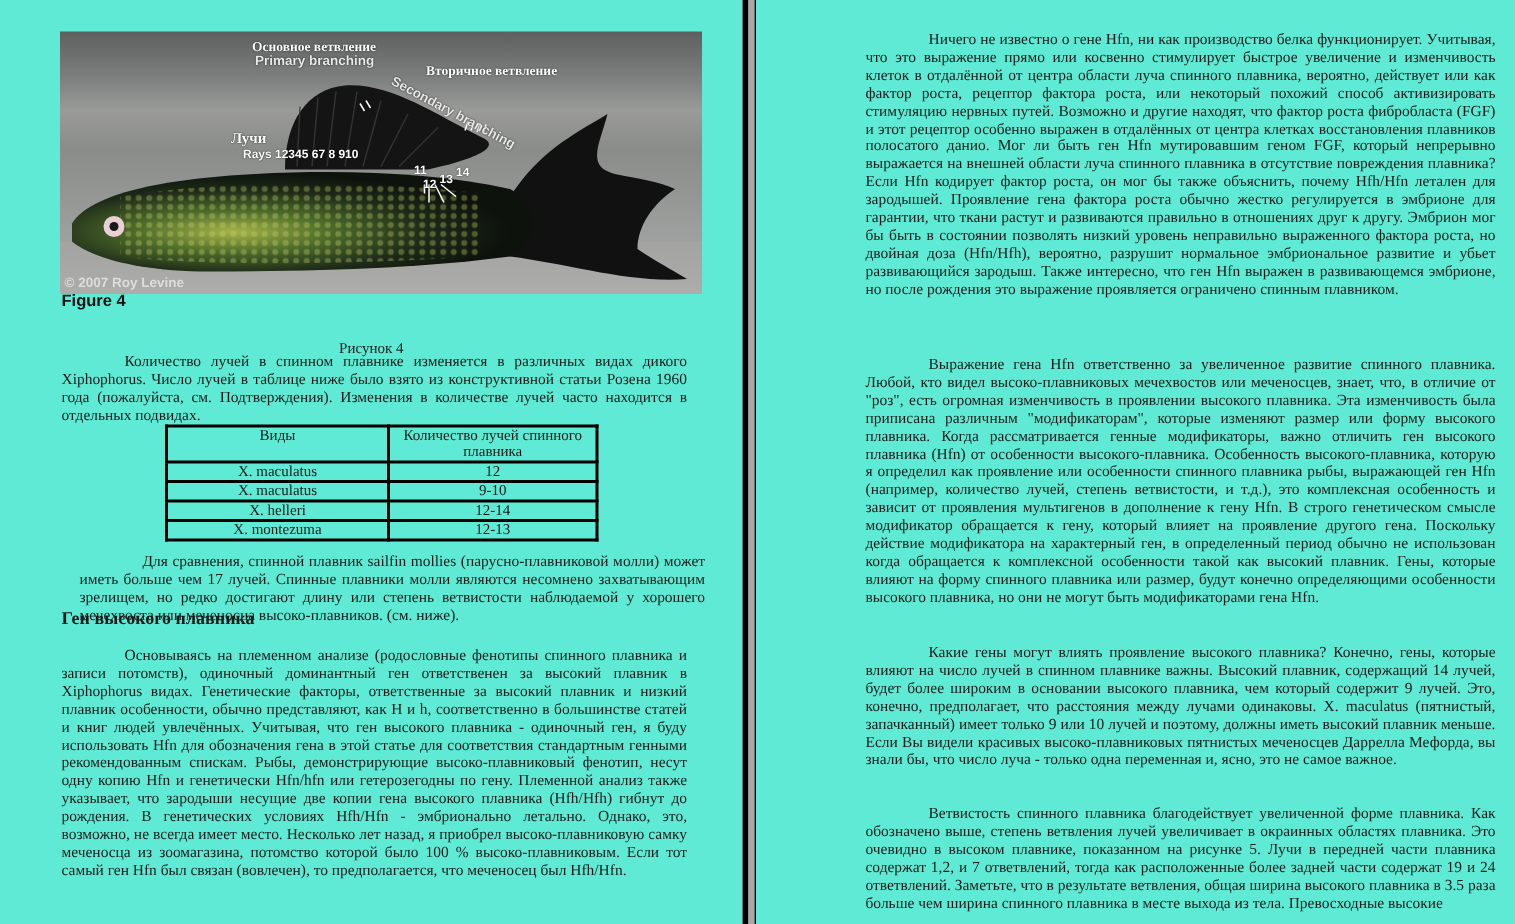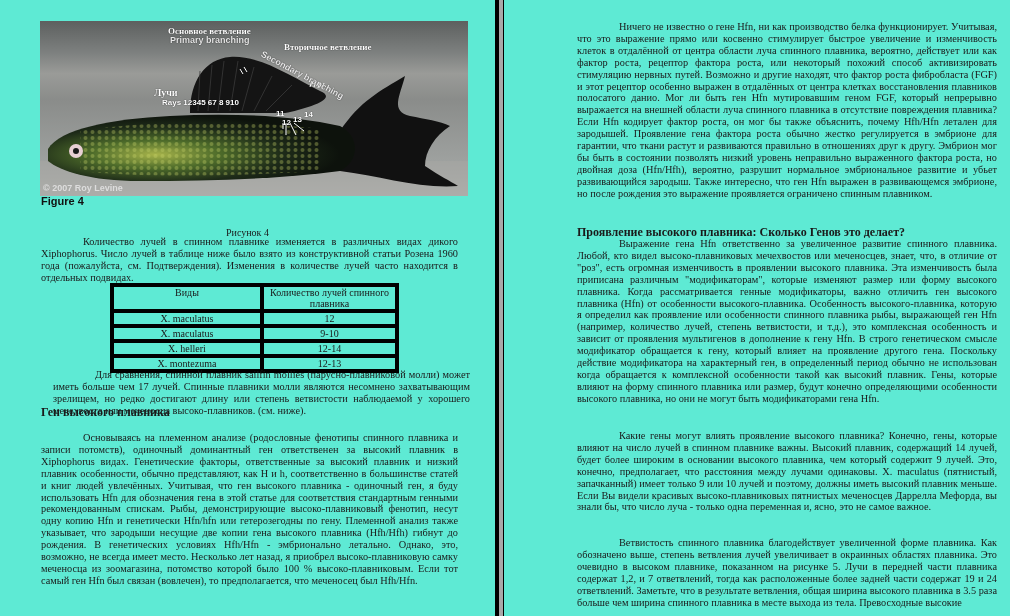--- a/index.html
+++ b/index.html
@@ -22,21 +22,21 @@
   .fig-num { font-family:"Liberation Sans",sans-serif; font-size:8px; color:#fff; font-weight:bold; }
   .copyright { position:absolute; left:3px; bottom:3px; font-family:"Liberation Sans",sans-serif; font-size:9px; color:#ddd; font-weight:bold; }
   .figure-caption-en { position:absolute; left:41px; top:195px; font-family:"Liberation Sans",sans-serif; font-weight:bold; font-size:11px; color:#111; }
   .figure-caption-ru { position:absolute; left:0; width:495px; top:212px; text-align:center; font-size:10px;margin-top:15px; }
 
   .text { position:absolute; font-size:10.3px; line-height:11.9px; text-align:justify; }
   .indent { text-indent:42px; }
   .heading { position:absolute; font-weight:bold; font-size:12px; }
 
   table.rays { position:absolute; left:110px; top:283px; width:289px; border-collapse:collapse; font-size:10px; }
-  table.rays th, table.rays td { border:4px solid #000000; text-align:center; padding:0 2px; font-weight:normal; line-height:11px; }
+  table.rays th, table.rays td { border:2px solid #000000; text-align:center; padding:0 2px; font-weight:normal; line-height:11px; }
   table.rays th { vertical-align:top; }
 </style>
 </head>
 <body>
 
 <div class="page" id="page-left">
 
   <div class="figure">
     <svg width="428" height="175" viewBox="0 0 428 175">
       <defs>
@@ -135,20 +135,19 @@
   <p class="text indent" style="left:41px;top:432px;width:417px;margin:0;">Основываясь на племенном анализе (родословные фенотипы спинного плавника и записи потомств), одиночный доминантный ген ответственен за высокий плавник в Xiphophorus видах. Генетические факторы, ответственные за высокий плавник и низкий плавник особенности, обычно представляют, как H и h, соответственно в большинстве статей и книг людей увлечённых. Учитывая, что ген высокого плавника - одиночный ген, я буду использовать Hfn для обозначения гена в этой статье для соответствия стандартным генными рекомендованным спискам. Рыбы, демонстрирующие высоко-плавниковый фенотип, несут одну копию Hfn и генетически Hfn/hfn или гетерозегодны по гену. Племенной анализ также указывает, что зародыши несущие две копии гена высокого плавника (Hfh/Hfh) гибнут до рождения. В генетических условиях Hfh/Hfn - эмбрионально летально. Однако, это, возможно, не всегда имеет место. Несколько лет назад, я приобрел высоко-плавниковую самку меченосца из зоомагазина, потомство которой было 100 % высоко-плавниковым. Если тот самый ген Hfn был связан (вовлечен), то предполагается, что меченосец был Hfh/Hfn.</p>
 </div>
 
 <div class="divider-black"></div>
 <div class="divider-gray"></div>
 <div class="divider-black2"></div>
 
 <div class="page" id="page-right">
   <p class="text indent" style="left:73px;top:21px;width:420px;margin:0;">Ничего не известно о гене Hfn, ни как производство белка функционирует. Учитывая, что это выражение прямо или косвенно стимулирует быстрое увеличение и изменчивость клеток в отдалённой от центра области луча спинного плавника, вероятно, действует или как фактор роста, рецептор фактора роста, или некоторый похожий способ активизировать стимуляцию нервных путей. Возможно и другие находят, что фактор роста фибробласта (FGF) и этот рецептор особенно выражен в отдалённых от центра клетках восстановления плавников полосатого данио. Мог ли быть ген Hfn мутировавшим геном FGF, который непрерывно выражается на внешней области луча спинного плавника в отсутствие повреждения плавника? Если Hfn кодирует фактор роста, он мог бы также объяснить, почему Hfh/Hfn      летален для зародышей. Проявление гена фактора роста обычно жестко регулируется в эмбрионе для гарантии, что ткани растут и развиваются правильно в отношениях друг к другу. Эмбрион мог бы быть в состоянии позволять низкий уровень неправильно выраженного фактора роста, но двойная доза (Hfn/Hfh), вероятно, разрушит нормальное эмбриональное развитие и убьет развивающийся зародыш. Также интересно, что ген Hfn выражен в развивающемся эмбрионе, но после рождения это выражение проявляется ограничено спинным плавником.</p>
 
-  <div class="heading" style="left:73px;top:225px;">Проявление высокого плавника: Сколько Генов это делает?</div>
 
   <p class="text indent" style="left:73px;top:238px;width:420px;margin:0;">Выражение гена Hfn ответственно за увеличенное развитие спинного плавника. Любой, кто видел высоко-плавниковых мечехвостов или меченосцев, знает, что, в отличие от "роз", есть огромная изменчивость в проявлении высокого плавника. Эта изменчивость была приписана различным "модификаторам", которые изменяют размер или форму высокого плавника. Когда рассматривается генные модификаторы, важно отличить ген высокого плавника (Hfn) от особенности высокого-плавника. Особенность высокого-плавника, которую я определил  как проявление или особенности спинного плавника рыбы, выражающей ген Hfn (например, количество лучей, степень ветвистости, и т.д.), это комплексная особенность и зависит от проявления мультигенов в дополнение к гену Hfn. В строго генетическом смысле модификатор обращается к гену, который влияет на проявление другого гена. Поскольку действие модификатора на характерный ген, в определенный период обычно не использован когда обращается к комплексной особенности такой как высокий плавник. Гены, которые влияют на форму спинного плавника или размер, будут конечно определяющими особенности высокого плавника, но они  не могут быть модификаторами гена Hfn.</p>
 
   <p class="text indent" style="left:73px;top:430px;width:420px;margin:0;">Какие гены могут влиять проявление высокого плавника? Конечно, гены, которые влияют на число лучей в спинном плавнике важны. Высокий плавник, содержащий 14 лучей, будет более широким в основании высокого плавника, чем который содержит 9 лучей. Это, конечно, предполагает, что расстояния между лучами одинаковы. X. maculatus (пятнистый, запачканный) имеет только 9 или 10 лучей и поэтому, должны иметь высокий плавник меньше. Если Вы видели красивых высоко-плавниковых пятнистых меченосцев Даррелла Мефорда, вы знали бы, что число луча - только одна переменная и, ясно, это не самое важное.</p>
 
   <p class="text indent" style="left:73px;top:537px;width:420px;margin:0;">Ветвистость спинного плавника благодействует увеличенной форме плавника. Как обозначено выше, степень ветвления лучей увеличивает в окраинных областях плавника. Это очевидно в высоком плавнике, показанном на рисунке 5. Лучи в передней части плавника содержат 1,2, и 7 ответвлений, тогда как расположенные более задней части содержат 19 и 24 ответвлений. Заметьте, что в результате ветвления, общая ширина высокого плавника в 3.5 раза больше чем ширина спинного плавника в месте выхода из тела. Превосходные высокие</p>
 </div>
 
 </body></html>

